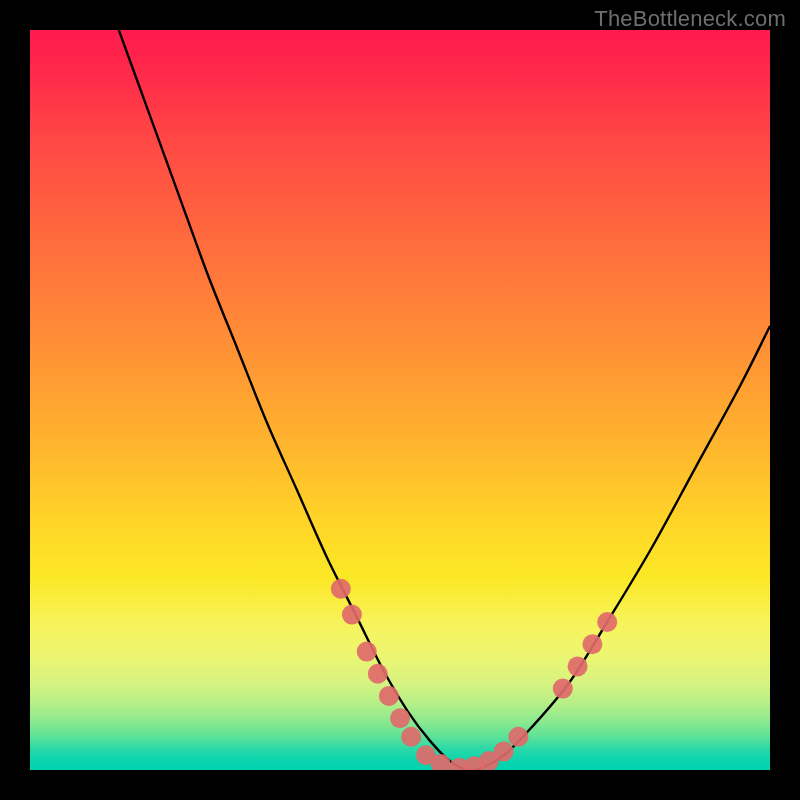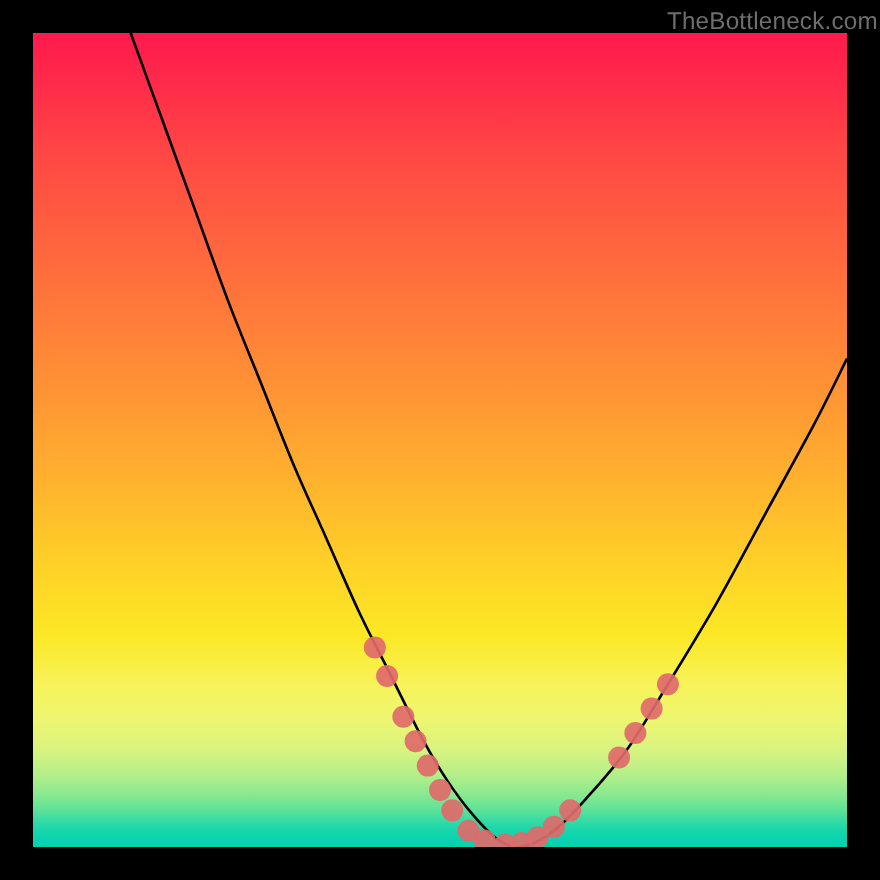--- a/index.html
+++ b/index.html
@@ -46,21 +46,21 @@
       #5ce298 95.5%,
       #2fd9a6 97%,
       #17d6ac 98%,
       #08d4af 99%,
       #00d3b0 100%
     );
   }
   .watermark {
     position: absolute;
     top: 6px;
-    right: 2px;
+    right: 14px;
     color: #6e6e6e;
     font-size: 22px;
     letter-spacing: 0.2px;
     user-select: none;
   }
   svg.curve {
     position: absolute;
     inset: 0;
   }
 </style>

